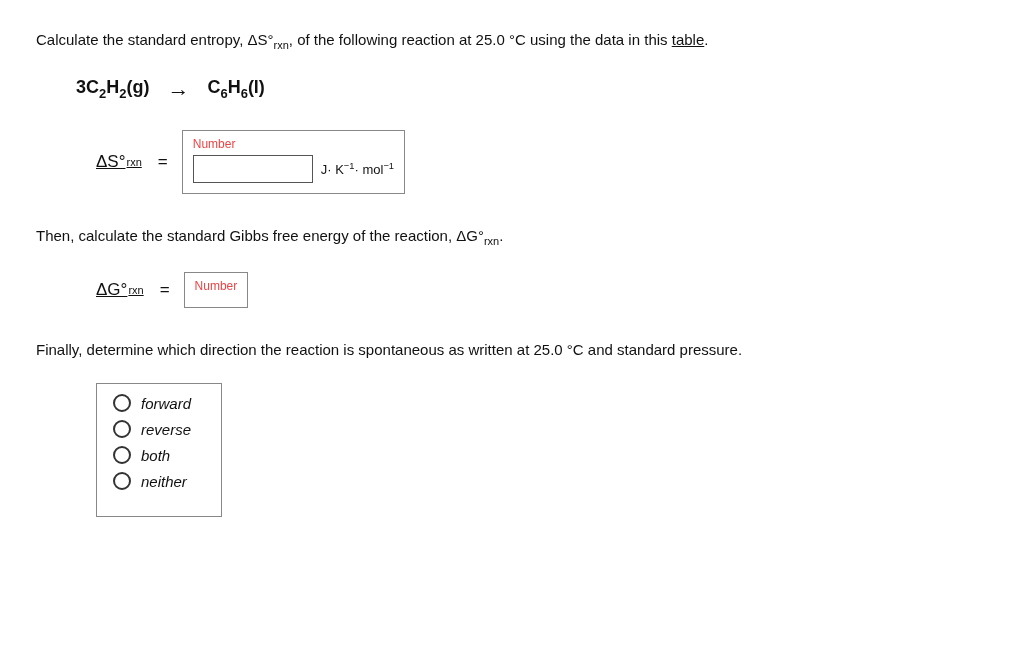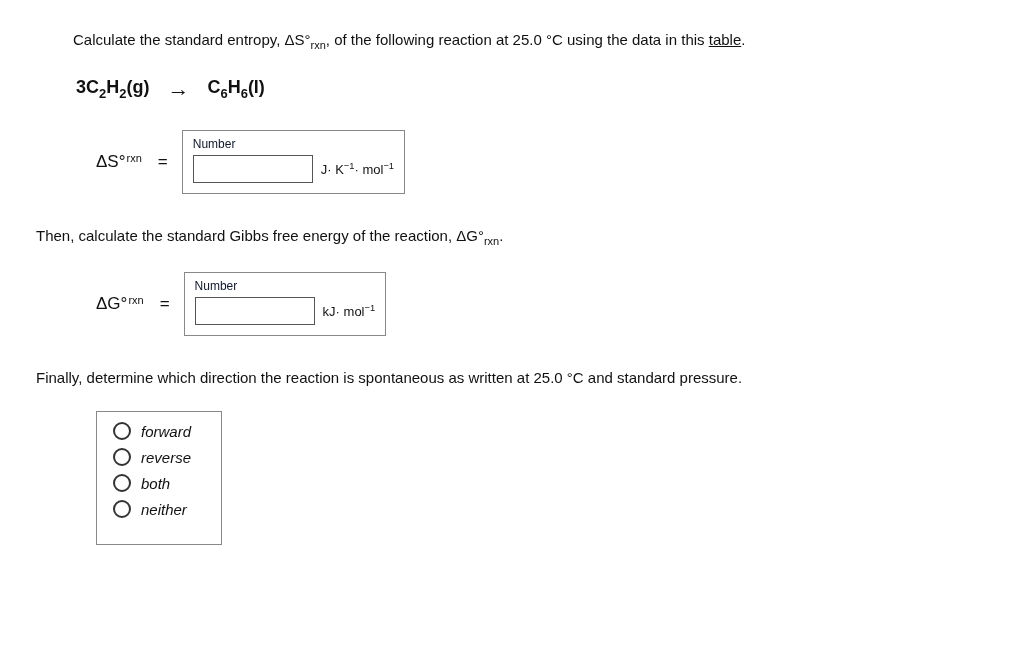--- a/index.html
+++ b/index.html
@@ -10,21 +10,20 @@
       font-size: 15px;
       color: #111;
       padding: 28px 36px;
       width: 1024px;
       min-height: 672px;
     }
 
     .intro-text {
       line-height: 1.55;
       margin-bottom: 22px;
-      margin-left: 37px;
     }
 
     .intro-text a {
       color: #111;
       text-decoration: underline;
     }
 
     
     .reaction-eq {
       display: flex;
@@ -51,21 +50,21 @@
 
     .input-box-wrapper {
       border: 1px solid #888;
       padding: 6px 10px 10px 10px;
       position: relative;
       display: inline-block;
     }
 
     .input-box-label {
       font-size: 12px;
-      color: #0f172a;
+      color: #ef4444;
       margin-bottom: 4px;
       display: block;
     }
 
     .input-row {
       display: flex;
       align-items: center;
       gap: 8px;
     }
 
@@ -83,22 +82,23 @@
     }
 
     
     sup { font-size: 0.72em; vertical-align: super; }
     sub { font-size: 0.72em; vertical-align: sub; }
 
     .var-label {
       font-size: 17px;
       margin-right: 6px;
       display: inline-flex;
-      align-items: flex-start;
+      align-items: center;
       gap: 1px;
+      text-decoration: underline;
     }
 
     
     .section-text {
       margin-bottom: 22px;
       line-height: 1.55;
     }
 
     
     .radio-group {
@@ -186,26 +186,20 @@
 </div>
 
 
 <div class="input-block">
   <span class="var-label">
     ΔG°<sub class="rxn-label">rxn</sub>
   </span>
   <span style="font-size:17px; margin-right:4px;">=</span>
   <div class="input-box-wrapper">
     <span class="input-box-label">Number</span>
-    <div class="input-row">
-      <input class="number-input" type="number" placeholder="" style="">
-      <span class="unit-text">
-        kJ· mol<sup>−1</sup>
-      </span>
-    </div>
   </div>
 </div>
 
 
 <div class="section-text">Finally, determine which direction the reaction is spontaneous as written at 25.0 °C and standard pressure.</div>
 
 
 <div class="radio-group">
   <div class="radio-item">
     <span class="radio-circle"></span>

